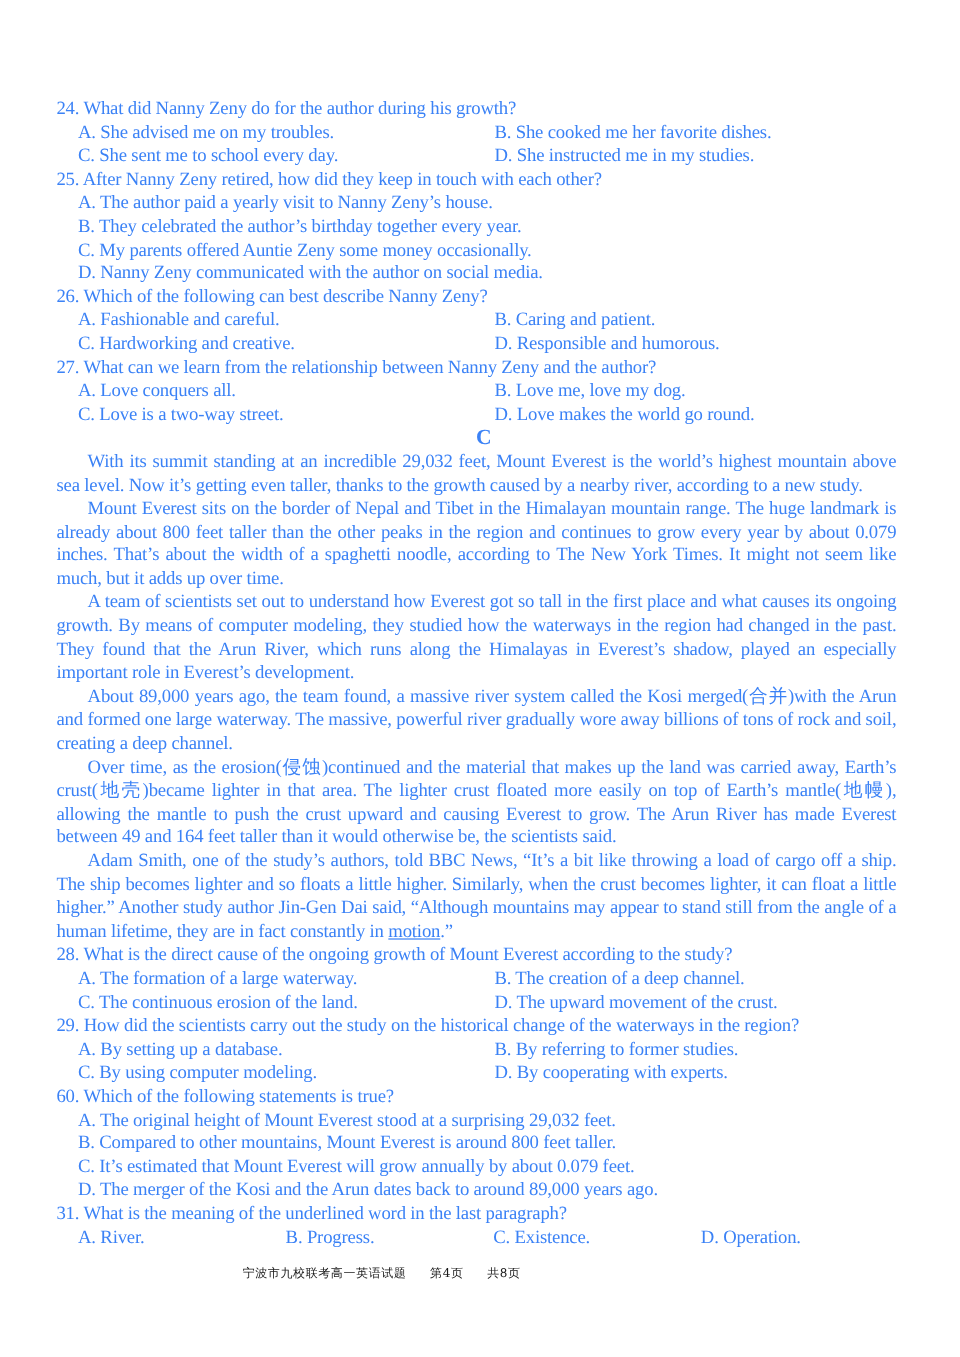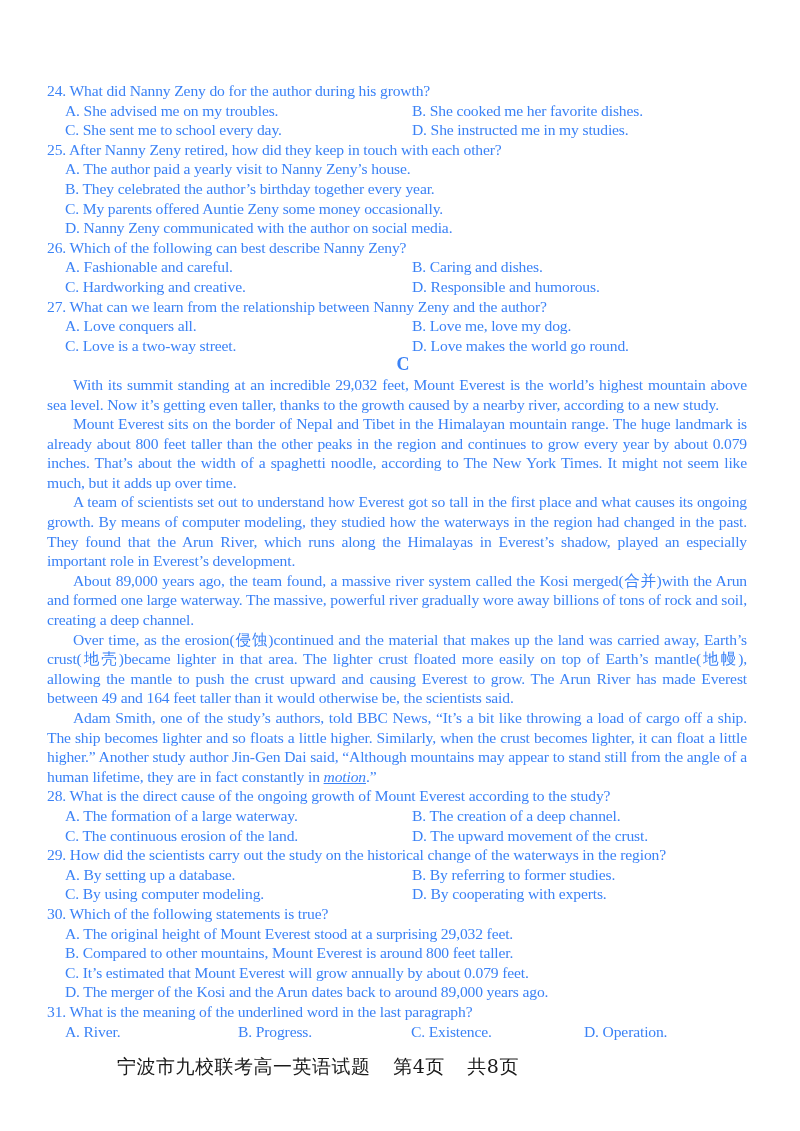--- a/index.html
+++ b/index.html
@@ -15,24 +15,24 @@
     .row { display: flex; white-space: nowrap; }
     .row .c2 { width: 347px; }
     .row4 .c4 { width: 173px; }
     .opt-line { white-space: nowrap; }
     .section-title {
       text-align: center; font-weight: bold; font-size: 18px;
       height: 19.6px; line-height: 19.6px; padding-left: 12px;
     }
     .para { text-indent: 26px; text-align: justify; }
     .it { }
-    .ul { text-decoration: underline; font-style: italic; }
+    .ul { text-decoration: underline; }
     .footer {
       position: absolute; left: 0; width: 636px; top: 1054px; text-align: center;
-      font-family: "DejaVu Serif", "Liberation Serif", serif; font-size: 19px; color: #1a1a1a;
+      font-family: "DejaVu Serif", "Liberation Serif", serif; font-size: 10px; color: #1a1a1a;
       letter-spacing: 0.5px; word-spacing: 8px;
     }
     .footer span { margin: 0 4px; }
   </style>
 </head>
 <body>
 
 <div class="page">
 
   <div>
@@ -57,21 +57,21 @@
       <div class="opt-line">C. My parents offered Auntie Zeny some money occasionally.</div>
       <div class="opt-line">D. Nanny Zeny communicated with the author on social media.</div>
     </div>
   </div>
 
   <div>
     <div class="q"><span>26.</span> <span>Which of the following can best describe Nanny Zeny?</span></div>
     <div class="opts">
       <div class="row">
           <span class="c2">A. Fashionable and careful.</span>
-          <span>B. Caring and dishes.</span>
+          <span>B. Caring and patient.</span>
         </div>
       <div class="row">
           <span class="c2">C. Hardworking and creative.</span>
           <span>D. Responsible and humorous.</span>
         </div>
     </div>
   </div>
 
   <div>
     <div class="q"><span>27.</span> <span>What can we learn from the relationship between Nanny Zeny and the author?</span></div>
@@ -119,21 +119,21 @@
           <span>B. By referring to former studies.</span>
         </div>
       <div class="row">
           <span class="c2">C. By using computer modeling.</span>
           <span>D. By cooperating with experts.</span>
         </div>
     </div>
   </div>
 
   <div>
-    <div class="q"><span>30.</span> <span>Which of the following statements is true?</span></div>
+    <div class="q"><span>60.</span> <span>Which of the following statements is true?</span></div>
     <div class="opts">
       <div class="opt-line">A. The original height of Mount Everest stood at a surprising 29,032 feet.</div>
       <div class="opt-line">B. Compared to other mountains, Mount Everest is around 800 feet taller.</div>
       <div class="opt-line">C. It’s estimated that Mount Everest will grow annually by about 0.079 feet.</div>
       <div class="opt-line">D. The merger of the Kosi and the Arun dates back to around 89,000 years ago.</div>
     </div>
   </div>
 
   <div>
     <div class="q"><span>31.</span> <span>What is the meaning of the underlined word in the last paragraph?</span></div>

